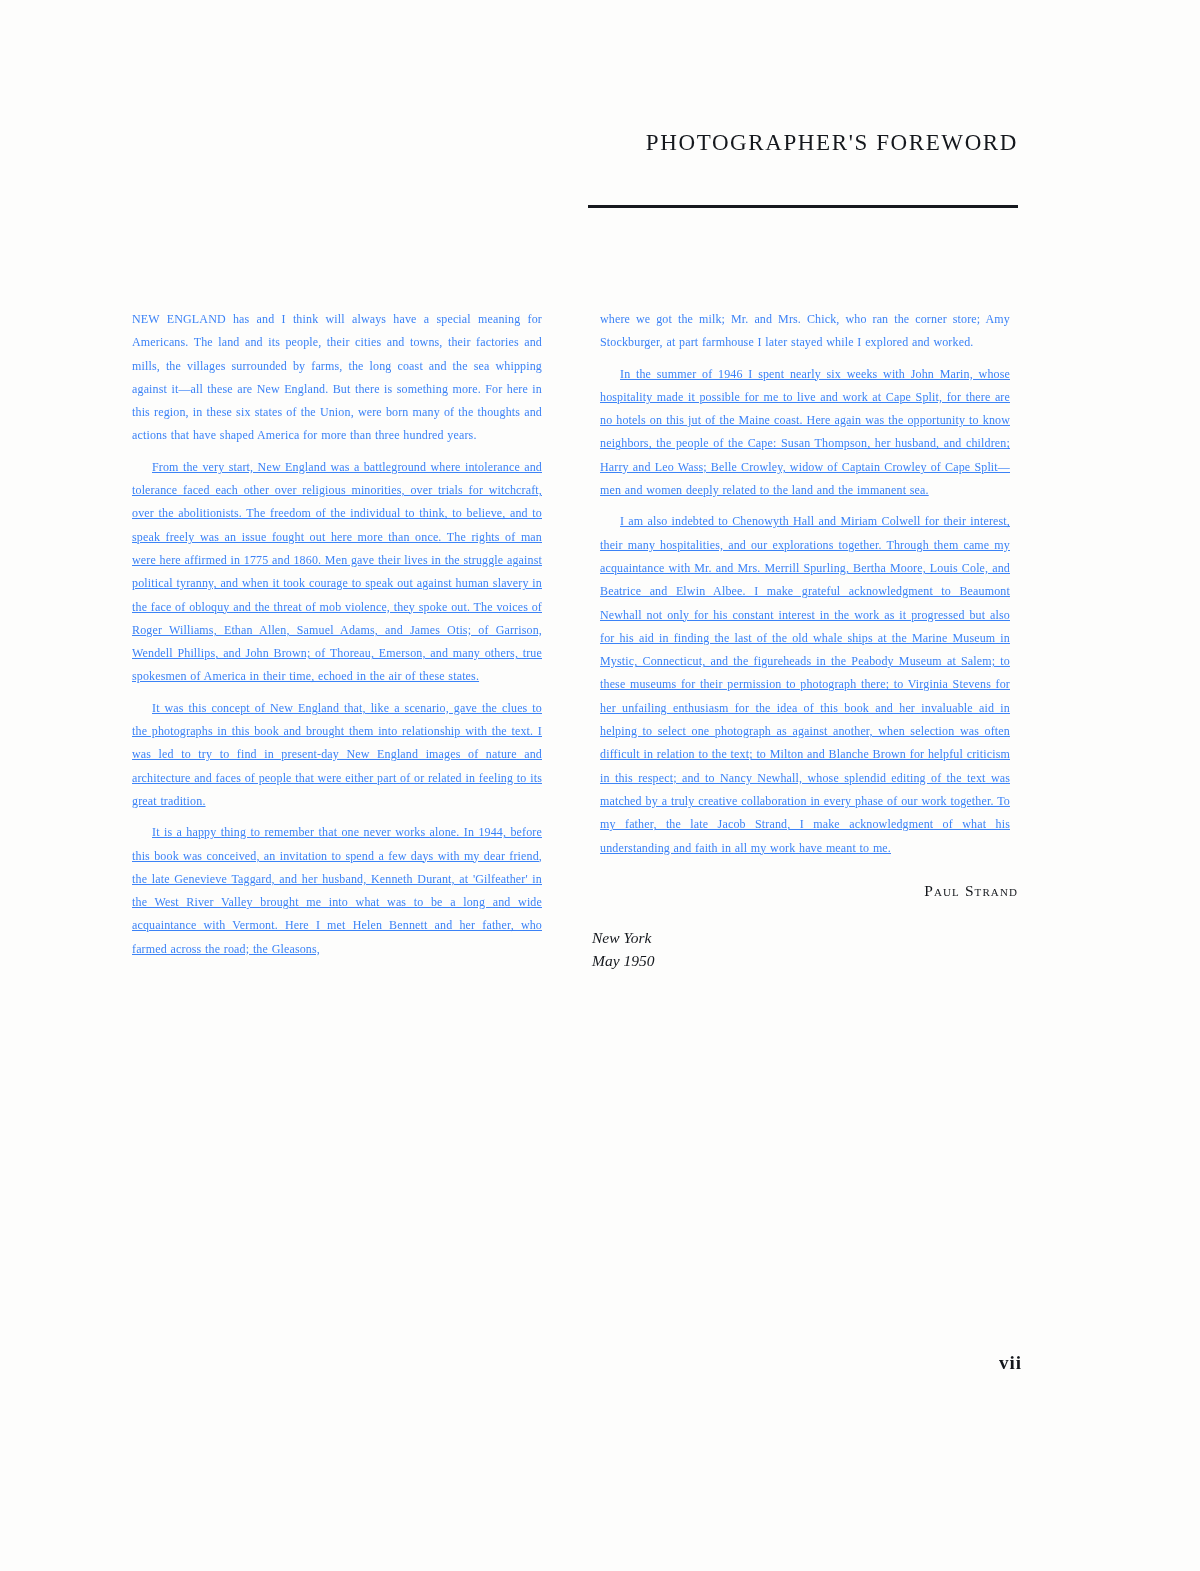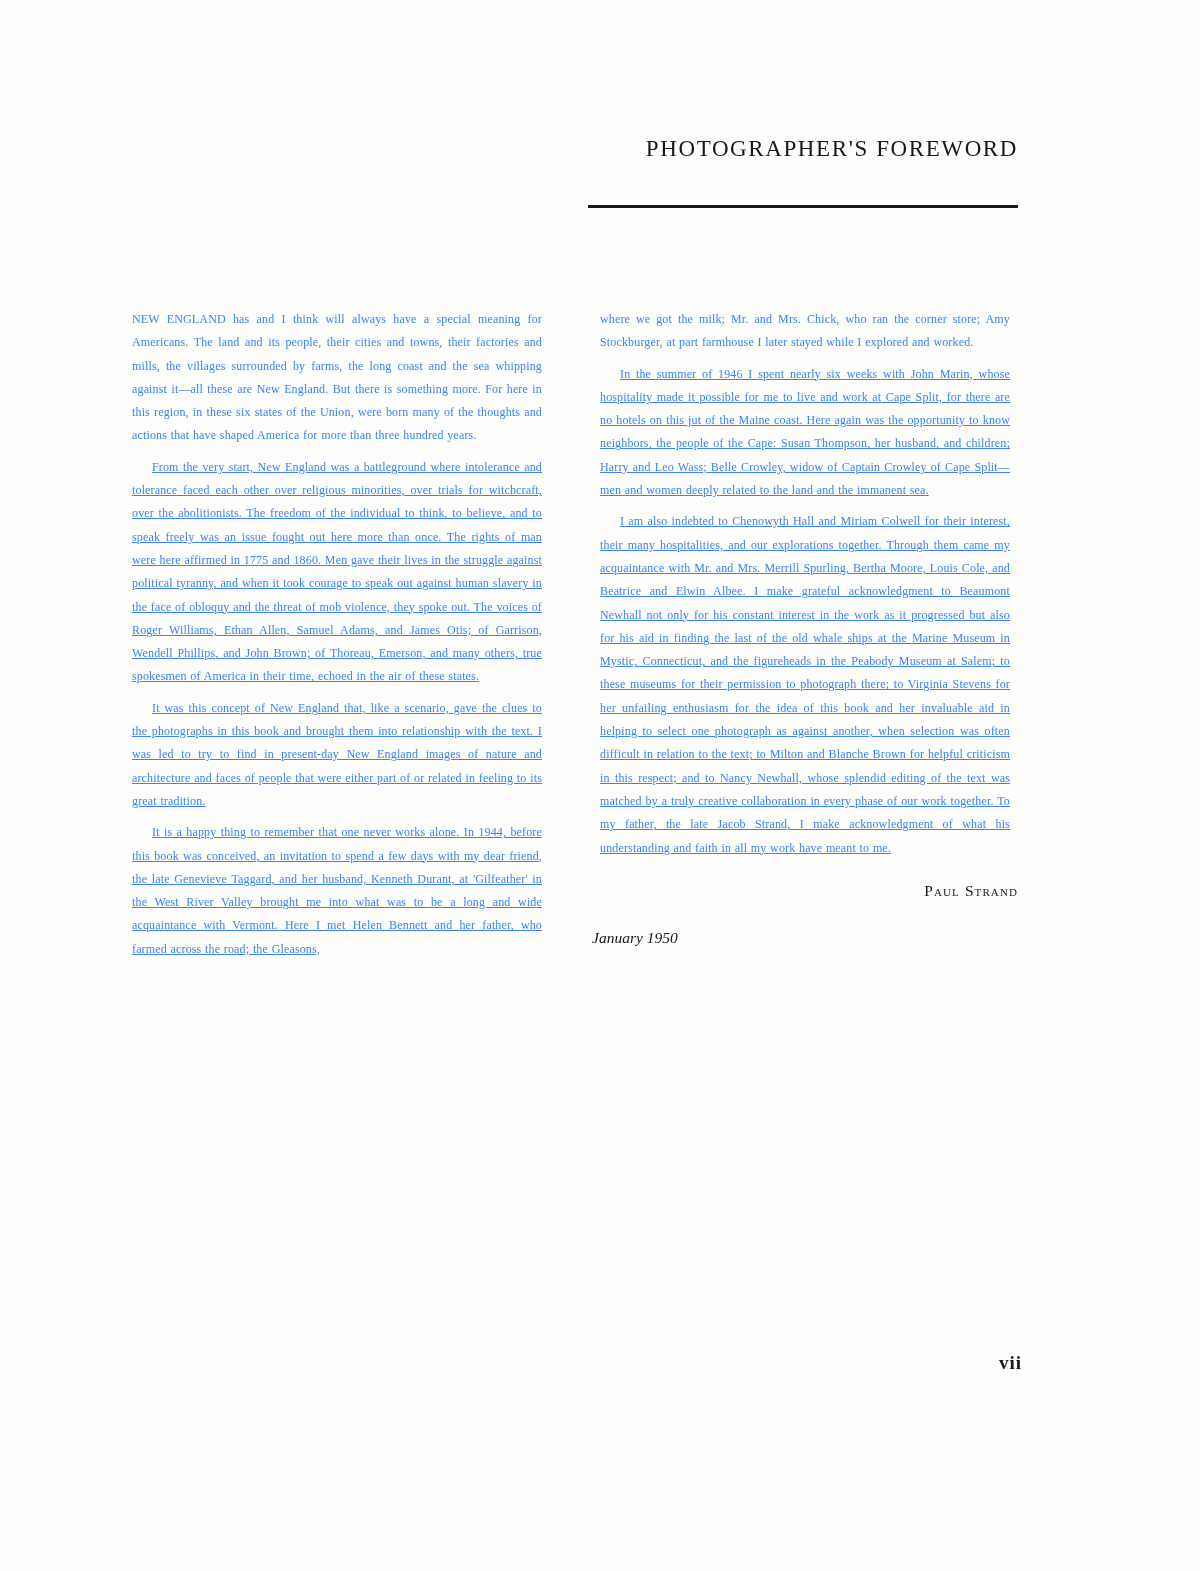--- a/index.html
+++ b/index.html
@@ -18,21 +18,21 @@
   .page {
     position: absolute;
     left: 0; top: 0;
     width: 1200px;
     height: 1571px;
     background: #fdfdfc;
   }
   .header {
     position: absolute;
     left: 588px;
-    top: 136px;
+    top: 130px;
     width: 430px;
     text-align: right;
   }
   .header-title {
     font-family: "Liberation Serif", serif;
     font-size: 23px;
     letter-spacing: 1.6px;
     color: #15181d;
     font-weight: 400;
     white-space: nowrap;
@@ -127,21 +127,22 @@
     </div>
 
     <div class="col">
       <p class="first">where we got the milk; Mr. and Mrs. Chick, who ran the corner store; Amy Stockburger, at part farmhouse I later stayed while I explored and worked.</p>
       <p>In the summer of 1946 I spent nearly six weeks with John Marin, whose hospitality made it possible for me to live and work at Cape Split, for there are no hotels on this jut of the Maine coast. Here again was the opportunity to know neighbors, the people of the Cape: Susan Thompson, her husband, and children; Harry and Leo Wass; Belle Crowley, widow of Captain Crowley of Cape Split—men and women deeply related to the land and the immanent sea.</p>
       <p>I am also indebted to Chenowyth Hall and Miriam Colwell for their interest, their many hospitalities, and our explorations together. Through them came my acquaintance with Mr. and Mrs. Merrill Spurling, Bertha Moore, Louis Cole, and Beatrice and Elwin Albee. I make grateful acknowledgment to Beaumont Newhall not only for his constant interest in the work as it progressed but also for his aid in finding the last of the old whale ships at the Marine Museum in Mystic, Connecticut, and the figureheads in the Peabody Museum at Salem; to these museums for their permission to photograph there; to Virginia Stevens for her unfailing enthusiasm for the idea of this book and her invaluable aid in helping to select one photograph as against another, when selection was often difficult in relation to the text; to Milton and Blanche Brown for helpful criticism in this respect; and to Nancy Newhall, whose splendid editing of the text was matched by a truly creative collaboration in every phase of our work together. To my father, the late Jacob Strand, I make acknowledgment of what his understanding and faith in all my work have meant to me.</p>
       <div class="signature">
         <span class="smallcaps">Paul Strand</span>
       </div>
       <div class="place-date">
-        <div>January 1950</div>
+        <div>New York</div>
+        <div>May 1950</div>
       </div>
     </div>
 
   </div>
 
   <div class="folio">vii</div>
 
 </div>
 
 </body></html>

